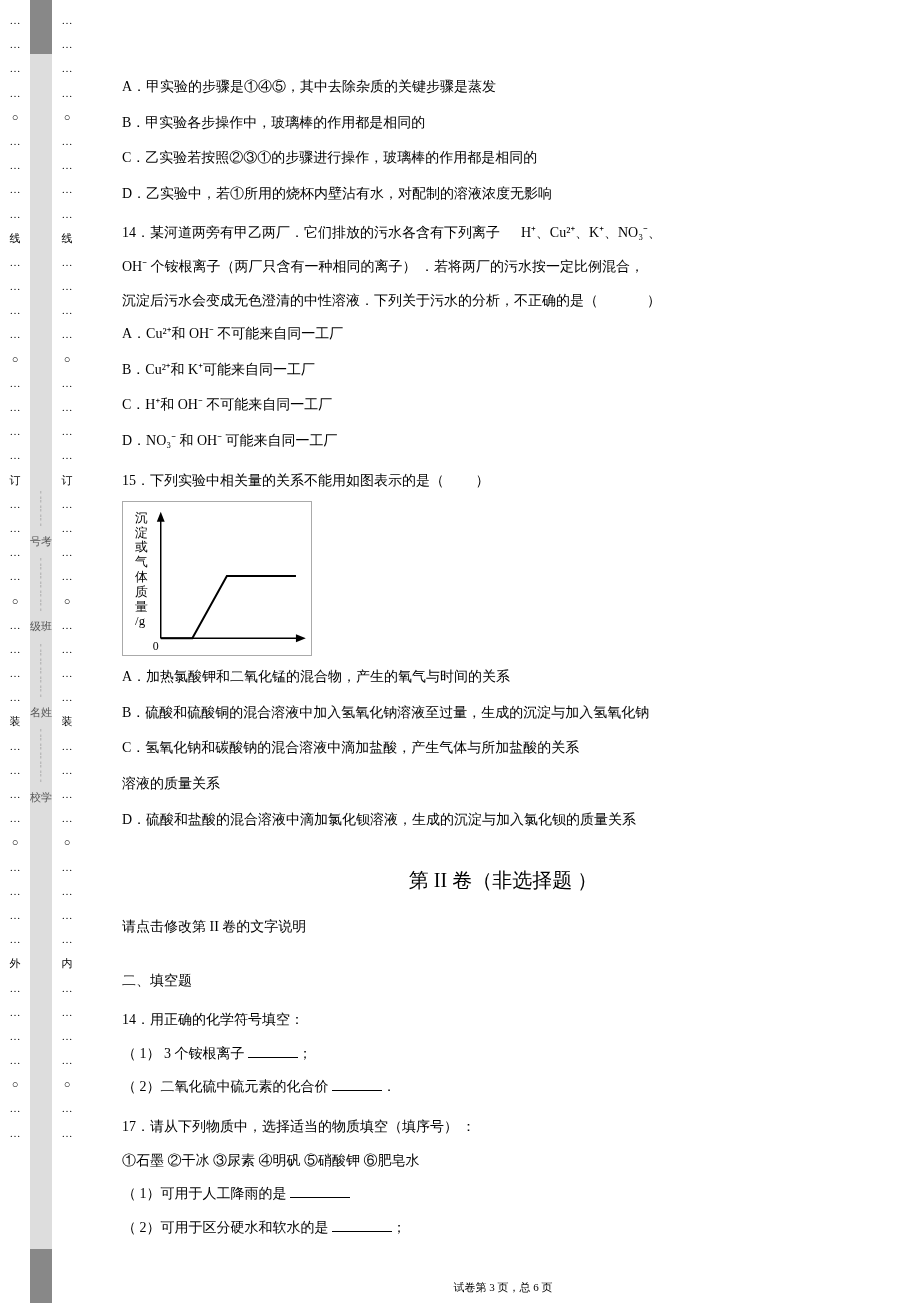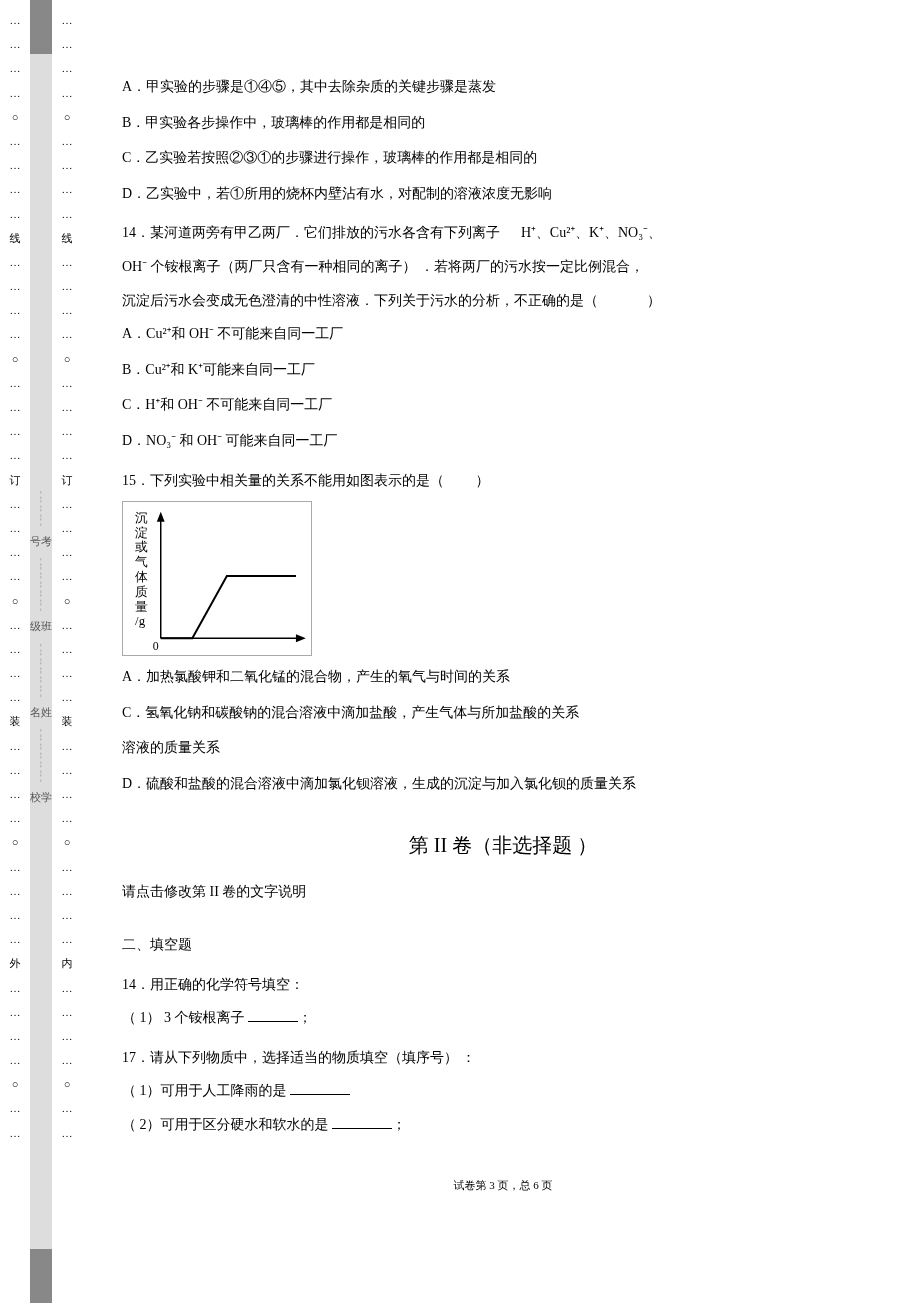--- a/index.html
+++ b/index.html
@@ -259,35 +259,40 @@
       <line x1="38" y1="15" x2="38" y2="138" stroke="#000" stroke-width="1.5"></line>
       <polygon points="38,10 34,20 42,20" fill="#000"></polygon>
       <line x1="38" y1="138" x2="180" y2="138" stroke="#000" stroke-width="1.5"></line>
       <polygon points="185,138 175,134 175,142" fill="#000"></polygon>
       <polyline points="38,138 70,138 105,75 175,75" fill="none" stroke="#000" stroke-width="2"></polyline>
       <text x="30" y="150" font-size="12">0</text>
     </svg>
   </div>
 
   <div class="opt">A．加热氯酸钾和二氧化锰的混合物，产生的氧气与时间的关系</div>
+  <div class="opt">B．硫酸和硫酸铜的混合溶液中加入氢氧化钠溶液至过量，生成的沉淀与加入氢氧化钠</div>
   <div class="opt">C．氢氧化钠和碳酸钠的混合溶液中滴加盐酸，产生气体与所加盐酸的关系</div>
   <div class="opt">溶液的质量关系</div>
   <div class="opt">D．硫酸和盐酸的混合溶液中滴加氯化钡溶液，生成的沉淀与加入氯化钡的质量关系</div>
 
   <div class="section-head">第 II  卷（非选择题 ）</div>
   <div>请点击修改第   II 卷的文字说明</div>
 
   <div style="margin-top:20px;">二、填空题</div>
 
   <div class="qnum">14．用正确的化学符号填空：</div>
   <div>
     <span>（ 1） 3 个铵根离子  </span><span class="blank"></span><span>；</span>
   </div>
+  <div>
+    <span>（ 2）二氧化硫中硫元素的化合价    </span><span class="blank"></span><span>．</span>
+  </div>
 
   <div class="qnum">17．请从下列物质中，选择适当的物质填空（填序号）     ：</div>
+  <div>①石墨        ②干冰        ③尿素         ④明矾        ⑤硝酸钾        ⑥肥皂水</div>
   <div>
     <span>（ 1）可用于人工降雨的是   </span><span class="blank" style="width:60px"></span>
   </div>
   <div>
     <span>（ 2）可用于区分硬水和软水的是    </span><span class="blank" style="width:60px"></span><span>；</span>
   </div>
 
   <div class="footer">试卷第 3 页，总 6 页</div>
 </div>
 

